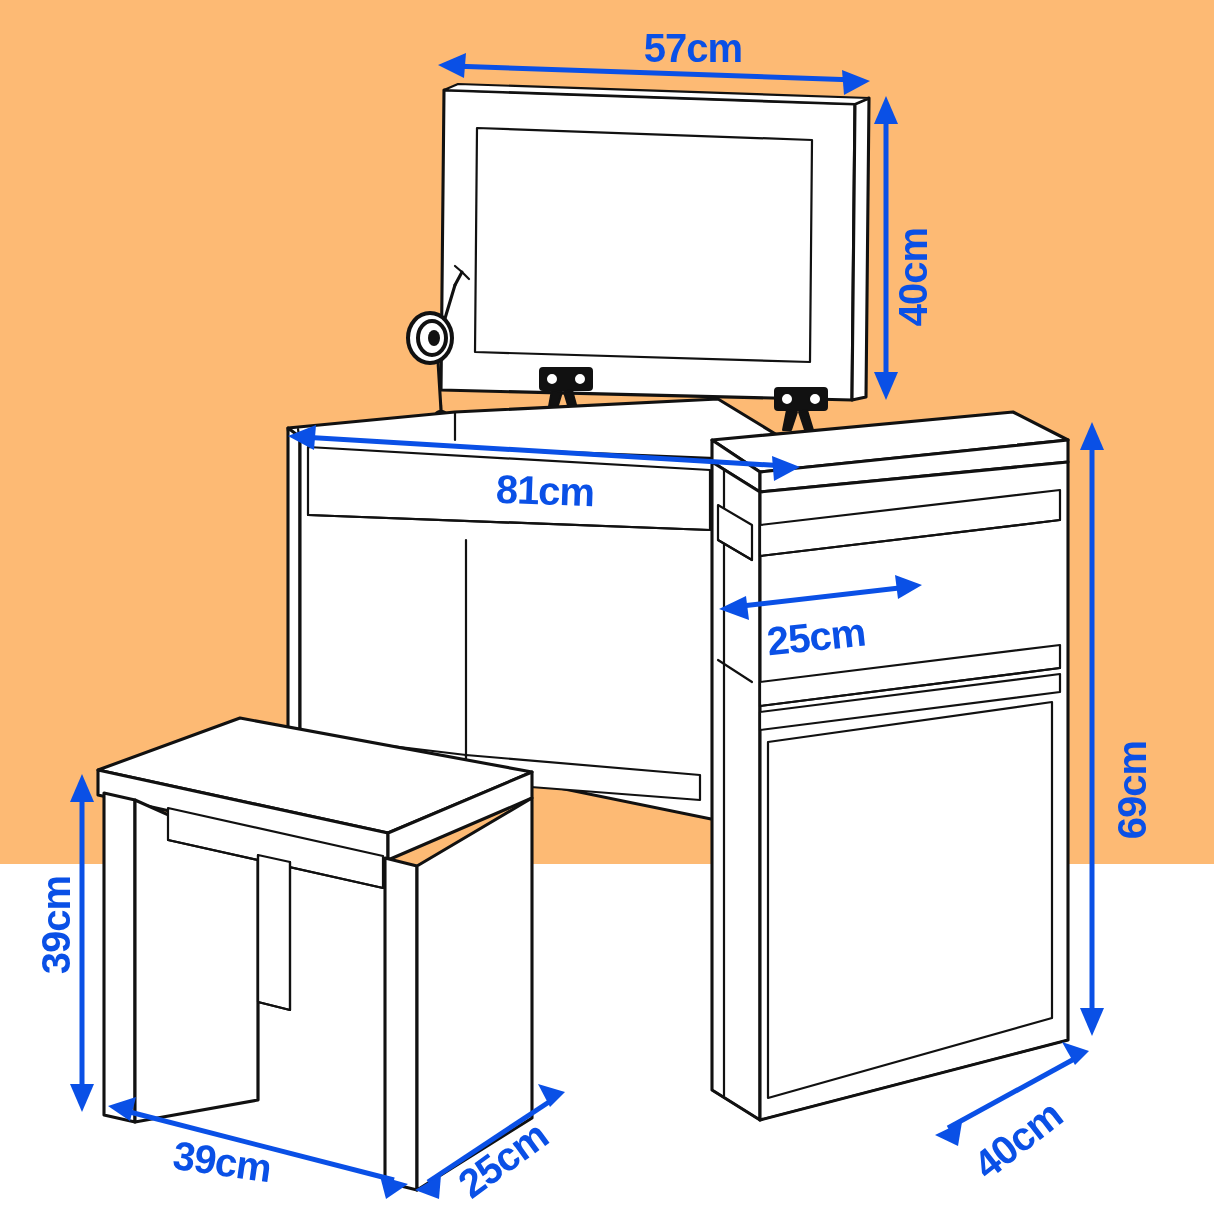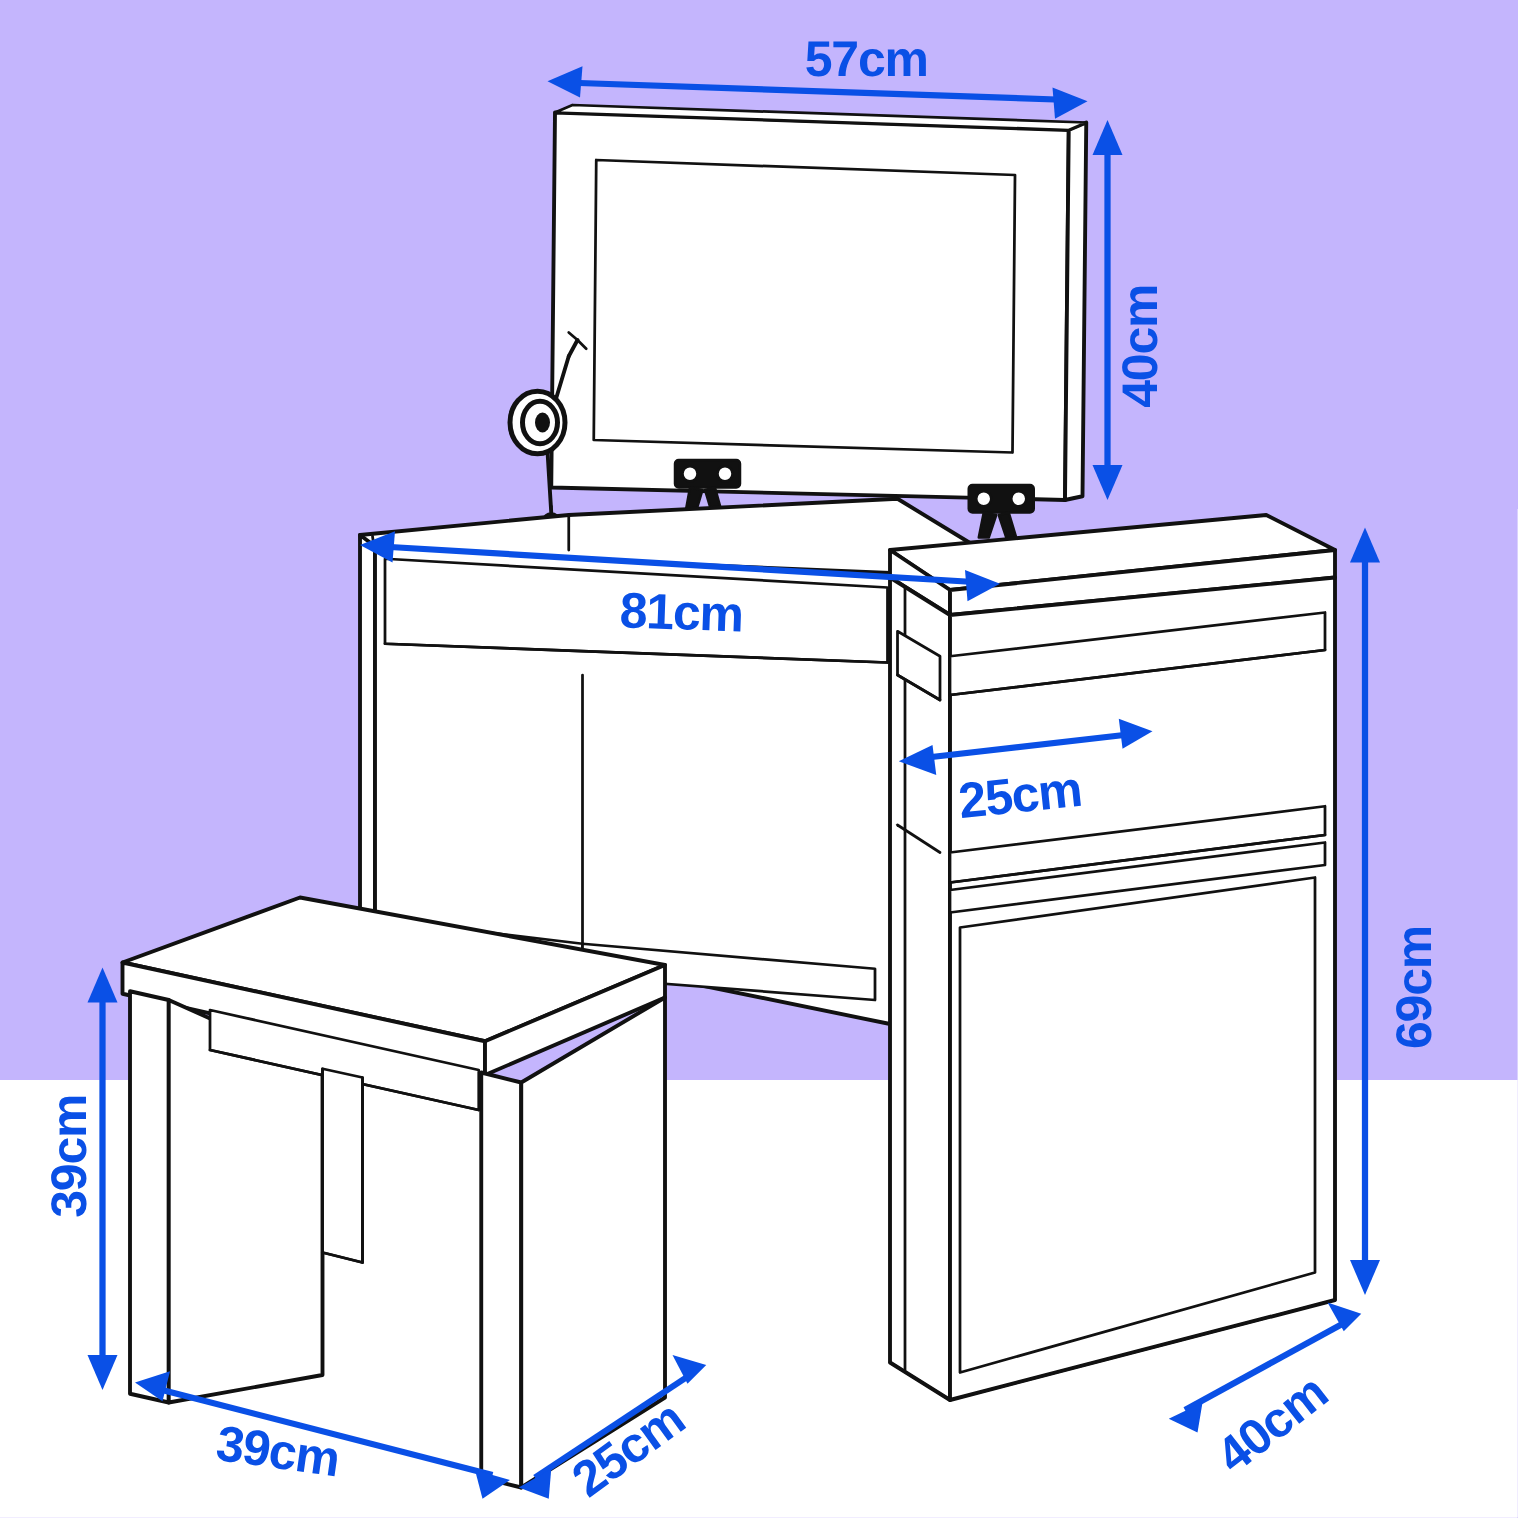--- a/index.html
+++ b/index.html
@@ -1,17 +1,17 @@
 <!DOCTYPE html>
 <html><head>
 <meta charset="utf-8">
 <style>
   html,body{margin:0;padding:0;background:#ffffff;}
   body{width:1214px;height:1214px;font-family:"Liberation Sans",sans-serif;overflow:hidden;}
-  #stage{position:relative;width:1214px;height:864px;background:#c4b5fd;}
+  #stage{position:relative;width:1214px;height:864px;background:#fdba74;}
   svg#drawing{position:absolute;left:0;top:0;width:1214px;height:1214px;}
   .ln{fill:none;stroke:#111111;stroke-width:3.1;stroke-linecap:round;stroke-linejoin:round;}
   .ln-thin{fill:none;stroke:#111111;stroke-width:2.2;stroke-linecap:round;stroke-linejoin:round;}
   .face{fill:#ffffff;stroke:#111111;stroke-width:3.1;stroke-linejoin:round;}
   .face-thin{fill:#ffffff;stroke:#111111;stroke-width:2.2;stroke-linejoin:round;}
   .hw{fill:#111111;stroke:#111111;stroke-width:2;stroke-linejoin:round;}
   .hw-hole{fill:#ffffff;stroke:#111111;stroke-width:2;}
   .dim{fill:none;stroke:#0a50e6;stroke-width:5;stroke-linecap:butt;}
   .dimhead{fill:#0a50e6;}
   .dimtext{position:absolute;color:#0a50e6;font-family:"Liberation Sans",sans-serif;

